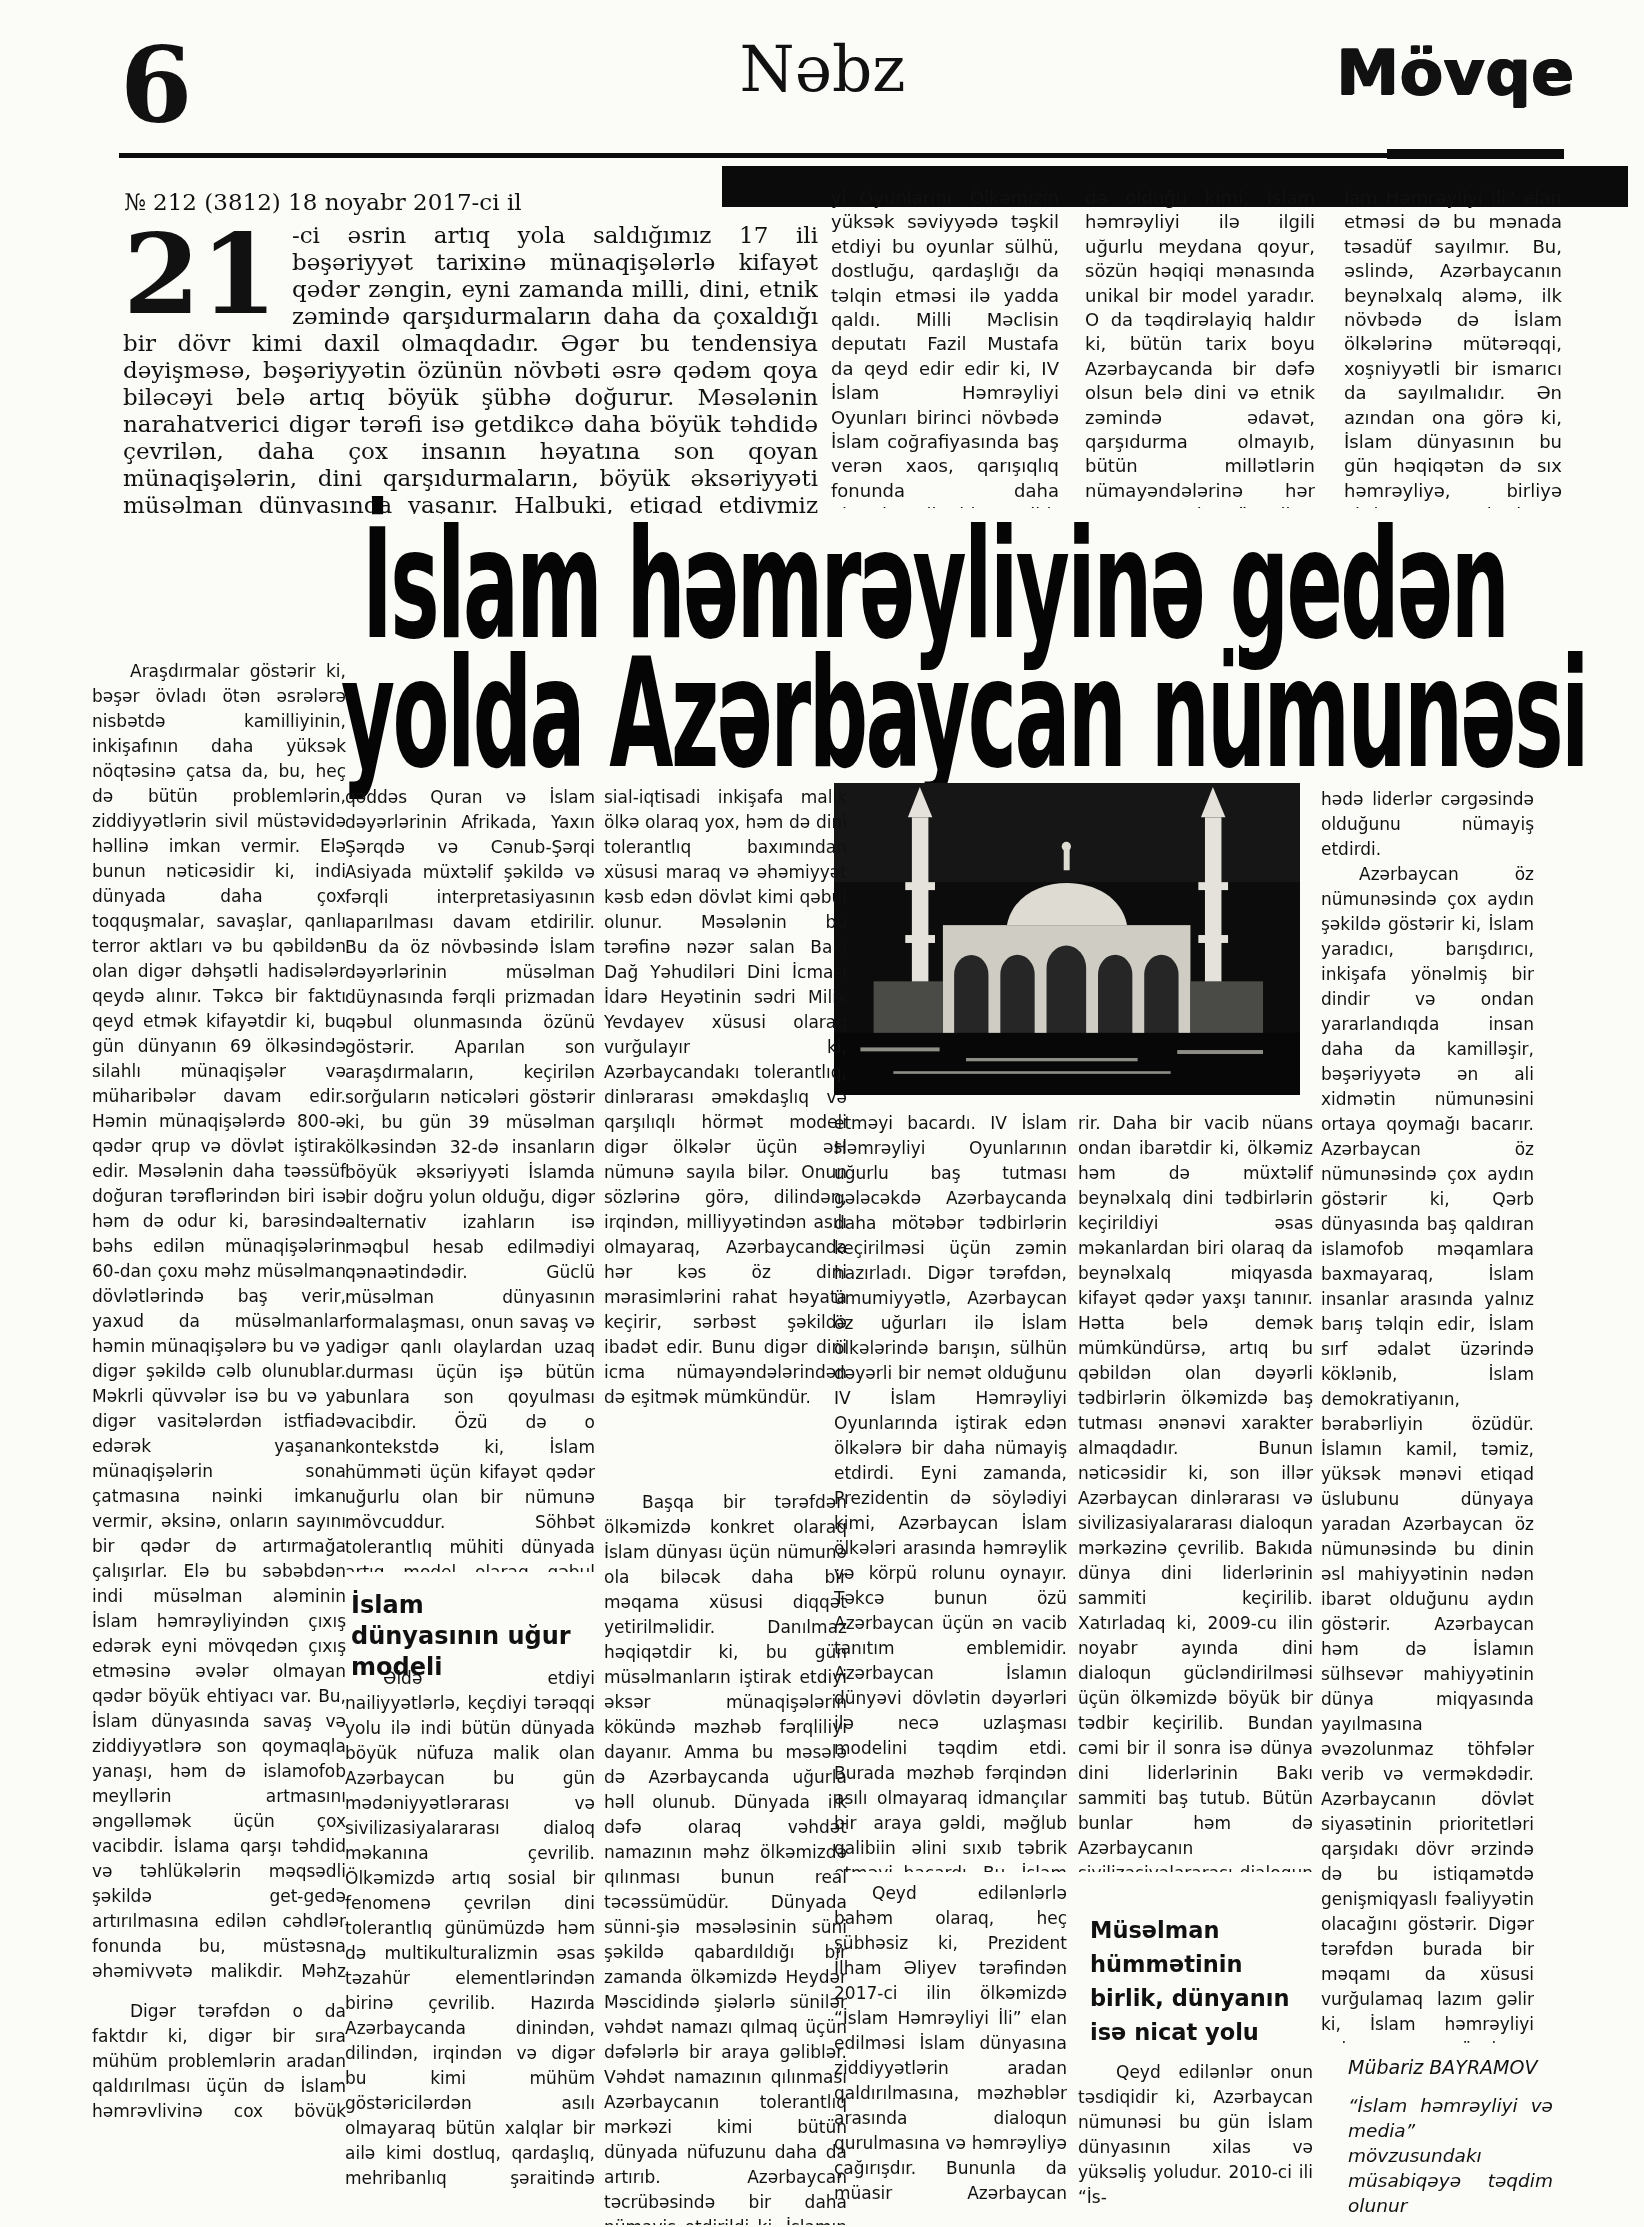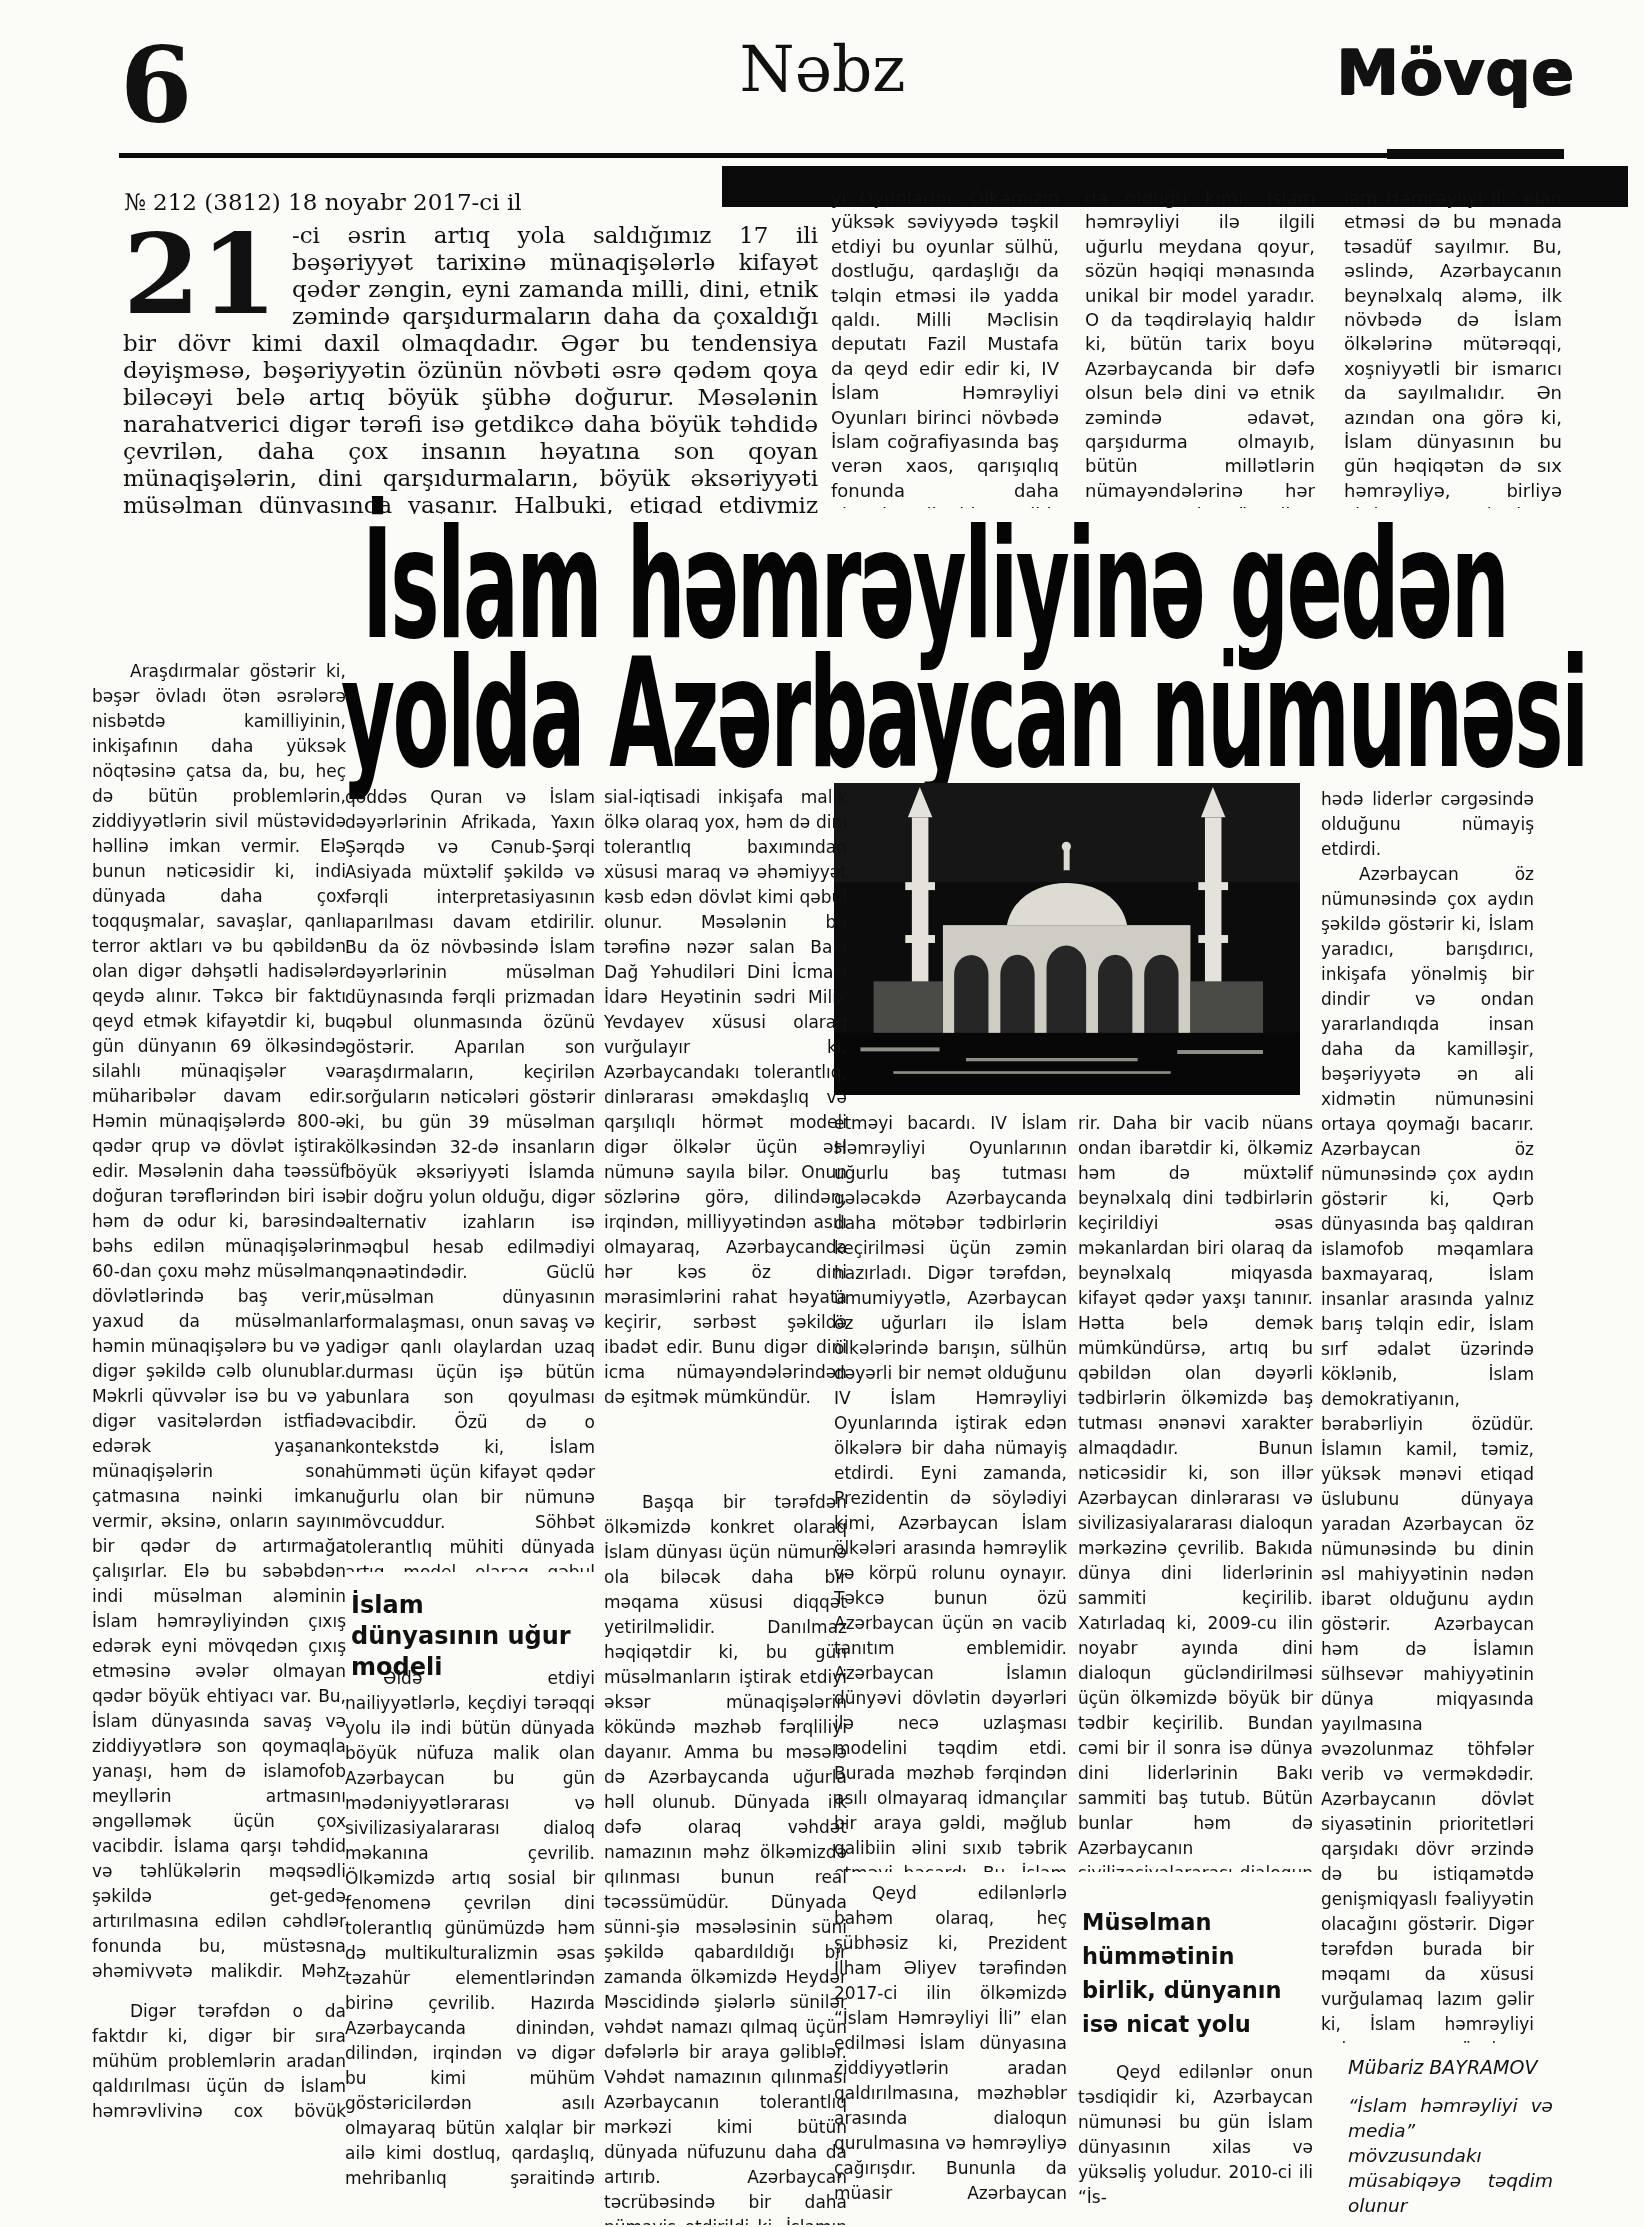--- a/index.html
+++ b/index.html
@@ -161,21 +161,21 @@
   <div class="colblk" id="colC-p1">
     <p>etməyi bacardı. IV İslam Həmrəyliyi Oyunlarının uğurlu baş tutması gələcəkdə Azərbaycanda daha mötəbər tədbirlərin keçirilməsi üçün zəmin hazırladı. Digər tərəfdən, ümumiyyətlə, Azərbaycan öz uğurları ilə İslam ölkələrində barışın, sülhün dəyərli bir nemət olduğunu IV İslam Həmrəyliyi Oyunlarında iştirak edən ölkələrə bir daha nümayiş etdirdi. Eyni zamanda, Prezidentin də söylədiyi kimi, Azərbaycan İslam ölkələri arasında həmrəylik və körpü rolunu oynayır. Təkcə bunun özü Azərbaycan üçün ən vacib tanıtım emblemidir. Azərbaycan İslamın dünyəvi dövlətin dəyərləri ilə necə uzlaşması modelini təqdim etdi. Burada məzhəb fərqindən asılı olmayaraq idmançılar bir araya gəldi, məğlub qalibiin əlini sıxıb təbrik etməyi bacardı. Bu, İslam aləmində nifaqların aradan qaldırılması üçün az əhəmiyyət kəsb etmir”</p>
   </div>
   <div class="colblk" id="colC-p2">
     <p class="indent">Qeyd edilənlərlə bahəm olaraq, heç şübhəsiz ki, Prezident İlham Əliyev tərəfindən 2017-ci ilin ölkəmizdə “İslam Həmrəyliyi İli” elan edilməsi İslam dünyasına ziddiyyətlərin aradan qaldırılmasına, məzhəblər arasında dialoqun qurulmasına və həmrəyliyə çağırışdır. Bununla da müasir Azərbaycan multikulturalizm sahəsin-</p>
   </div>
 
   <div class="colblk" id="colD-p1">
     <p>rir. Daha bir vacib nüans ondan ibarətdir ki, ölkəmiz həm də müxtəlif beynəlxalq dini tədbirlərin keçirildiyi əsas məkanlardan biri olaraq da beynəlxalq miqyasda kifayət qədər yaxşı tanınır. Hətta belə demək mümkündürsə, artıq bu qəbildən olan dəyərli tədbirlərin ölkəmizdə baş tutması ənənəvi xarakter almaqdadır. Bunun nəticəsidir ki, son illər Azərbaycan dinlərarası və sivilizasiyalararası dialoqun mərkəzinə çevrilib. Bakıda dünya dini liderlərinin sammiti keçirilib. Xatırladaq ki, 2009-cu ilin noyabr ayında dini dialoqun gücləndirilməsi üçün ölkəmizdə böyük bir tədbir keçirilib. Bundan cəmi bir il sonra isə dünya dini liderlərinin Bakı sammiti baş tutub. Bütün bunlar həm də Azərbaycanın sivilizasiyalararası dialoqun gücləndirilməsi işinə böyük töhfə verən tərəflərdən biri kimi çıxış etməsindən xəbər verir.</p>
   </div>
-  <h3 class="sub-d" style="margin:4px;">Müsəlman hümmətinin birlik, dünyanın isə nicat yolu</h3>
+  <h3 class="sub-d" style="margin:12px;">Müsəlman hümmətinin birlik, dünyanın isə nicat yolu</h3>
   <div class="colblk" id="colD-p2">
     <p class="indent">Qeyd edilənlər onun təsdiqidir ki, Azərbaycan nümunəsi bu gün İslam dünyasının xilas və yüksəliş yoludur. 2010-ci ili “İs-</p>
   </div>
 
   <div class="colblk" id="colE-p1">
     <p>hədə liderlər cərgəsində olduğunu nümayiş etdirdi.</p>
     <p class="indent">Azərbaycan öz nümunəsində çox aydın şəkildə göstərir ki, İslam yaradıcı, barışdırıcı, inkişafa yönəlmiş bir dindir və ondan yararlandıqda insan daha da kamilləşir, bəşəriyyətə ən ali xidmətin nümunəsini ortaya qoymağı bacarır. Azərbaycan öz nümunəsində çox aydın göstərir ki, Qərb dünyasında baş qaldıran islamofob məqamlara baxmayaraq, İslam insanlar arasında yalnız barış təlqin edir, İslam sırf ədalət üzərində köklənib, İslam demokratiyanın, bərabərliyin özüdür. İslamın kamil, təmiz, yüksək mənəvi etiqad üslubunu dünyaya yaradan Azərbaycan öz nümunəsində bu dinin əsl mahiyyətinin nədən ibarət olduğunu aydın göstərir. Azərbaycan həm də İslamın sülhsevər mahiyyətinin dünya miqyasında yayılmasına əvəzolunmaz töhfələr verib və verməkdədir. Azərbaycanın dövlət siyasətinin prioritetləri qarşıdakı dövr ərzində də bu istiqamətdə genişmiqyaslı fəaliyyətin olacağını göstərir. Digər tərəfdən burada bir məqamı da xüsusi vurğulamaq lazım gəlir ki, İslam həmrəyliyi yalnız müsəlman dünyasının bir araya gəlməsini özündə ehtiva etmir. Bu həmrəylik İslam aləmi ilə digər dinlər, konfessiyalar arasında dialoq və əməkdaşlığı da nəzərdə tutur ki, bunun da uğurlu nümunəsini yenə Azərbaycan ölkə daxilində yarada bilib. Bəşəriyyətin nicatı isə bu nümunədən lazımınca istfiadə etməkdir.</p>
   </div>
 
   <div class="byline">Mübariz BAYRAMOV</div>

